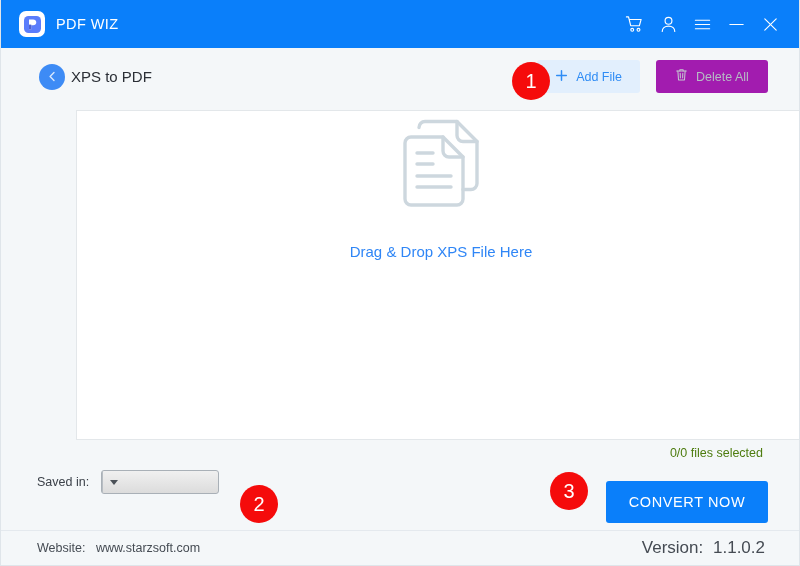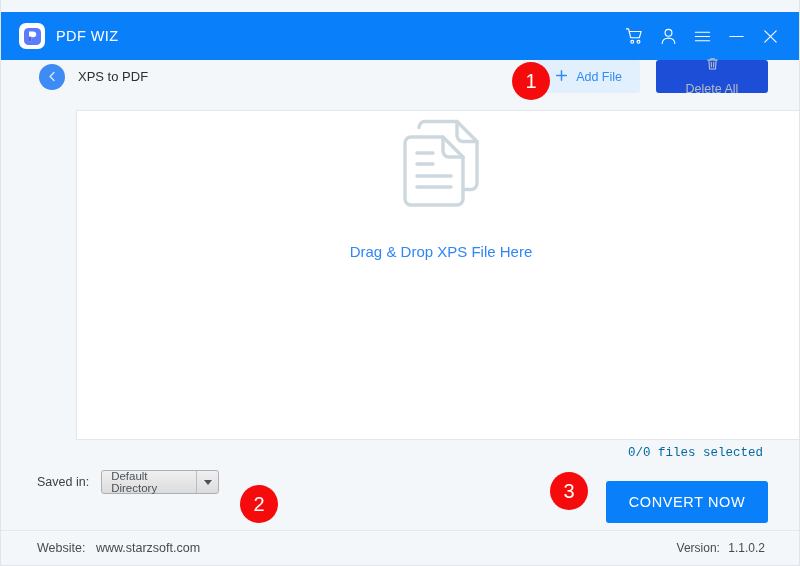--- a/index.html
+++ b/index.html
@@ -14,21 +14,21 @@
     position: relative;
     width: 800px; height: 566px;
     background: #f4f7f9;
     border: 1px solid #dfe5ea;
     border-top: none;
     overflow: hidden;
   }
 
   
   .titlebar {
-    position: absolute; top: 12px; left: 0;
+    position: absolute; top: 0; left: 0;
     width: 800px; height: 48px;
     background: #0a7ffa;
     display: flex; align-items: center;
   }
   .brand {
     display: flex; align-items: center; gap: 11px;
     margin-left: 18px;
   }
   .logo-box {
     width: 26px; height: 26px;
@@ -64,22 +64,22 @@
   .back-btn {
     width: 26px; height: 26px;
     border-radius: 50%;
     background: #3d8bf5;
     margin-left: 38px;
     display: flex; align-items: center; justify-content: center;
     cursor: pointer;
     flex: none;
   }
   .page-title {
-    margin-left: 13px;
-    font-size: 13px;
+    margin-left: 6px;
+    font-size: 15px;
     color: #2b2f36;
   }
   .toolbar-actions {
     margin-left: auto;
     margin-right: 33px;
     display: flex; align-items: flex-start;
     gap: 16px;
     position: relative;
   }
   .tb-btn {
@@ -94,24 +94,23 @@
     border: none;
     background: transparent;
     font-family: inherit;
   }
   .tb-add {
     background: #e2effd;
     color: #2f8cf5;
     min-width: 96px;
   }
   .tb-del {
-    background: #1d4ed8;
+    background: #a21caf;
     color: #b6bcc4;
     min-width: 112px;
-    flex-direction: column;
   }
 
   
   .dropzone {
     position: absolute;
     left: 35px; top: 110px;
     width: 730px; height: 330px;
     background: #ffffff;
     border: 1px solid #e3e7ea;
     display: flex; flex-direction: column;
@@ -128,22 +127,21 @@
   .dz-line2 {
     font-size: 15px;
     color: #2f86f6;
     text-decoration: underline;
   }
 
   .files-selected {
     position: absolute;
     right: 36px; top: 446px;
     font-size: 12.5px;
-    color: #0369a1;
-    font-family: Liberation Mono, monospace;
+    color: #4d7c0f;
   }
 
   
   .bottom-row {
     position: absolute;
     left: 0; top: 456px;
     width: 800px; height: 52px;
     display: flex; align-items: center;
   }
   .saved-label {
@@ -203,21 +201,21 @@
   }
   .footer-left {
     margin-left: 36px;
     font-size: 12.5px;
     color: #454b53;
   }
   .footer-left .lbl { margin-right: 7px; }
   .footer-right {
     margin-left: auto;
     margin-right: 36px;
-    font-size: 12px;
+    font-size: 17px;
     color: #454b53;
   }
   .footer-right .lbl { margin-right: 5px; }
 
   
   .badge {
     position: absolute;
     width: 38px; height: 38px;
     border-radius: 50%;
     background: #f50b0b;
@@ -333,21 +331,20 @@
       </svg>
     </span>
     <div class="dz-line1">Drag &amp; Drop XPS File Here</div>
   </div>
 
   <div class="files-selected">0/0 files selected</div>
 
   <div class="bottom-row">
     <span class="saved-label">Saved in:</span>
     <div class="combo">
-      <span class="combo-value">Default Directory</span>
       <span class="combo-arrow">
           <i></i>
         </span>
     </div>
   </div>
 
   <button class="convert-btn">CONVERT NOW</button>
 
   <div class="badge badge-1">1</div>
   <div class="badge badge-2">2</div>

